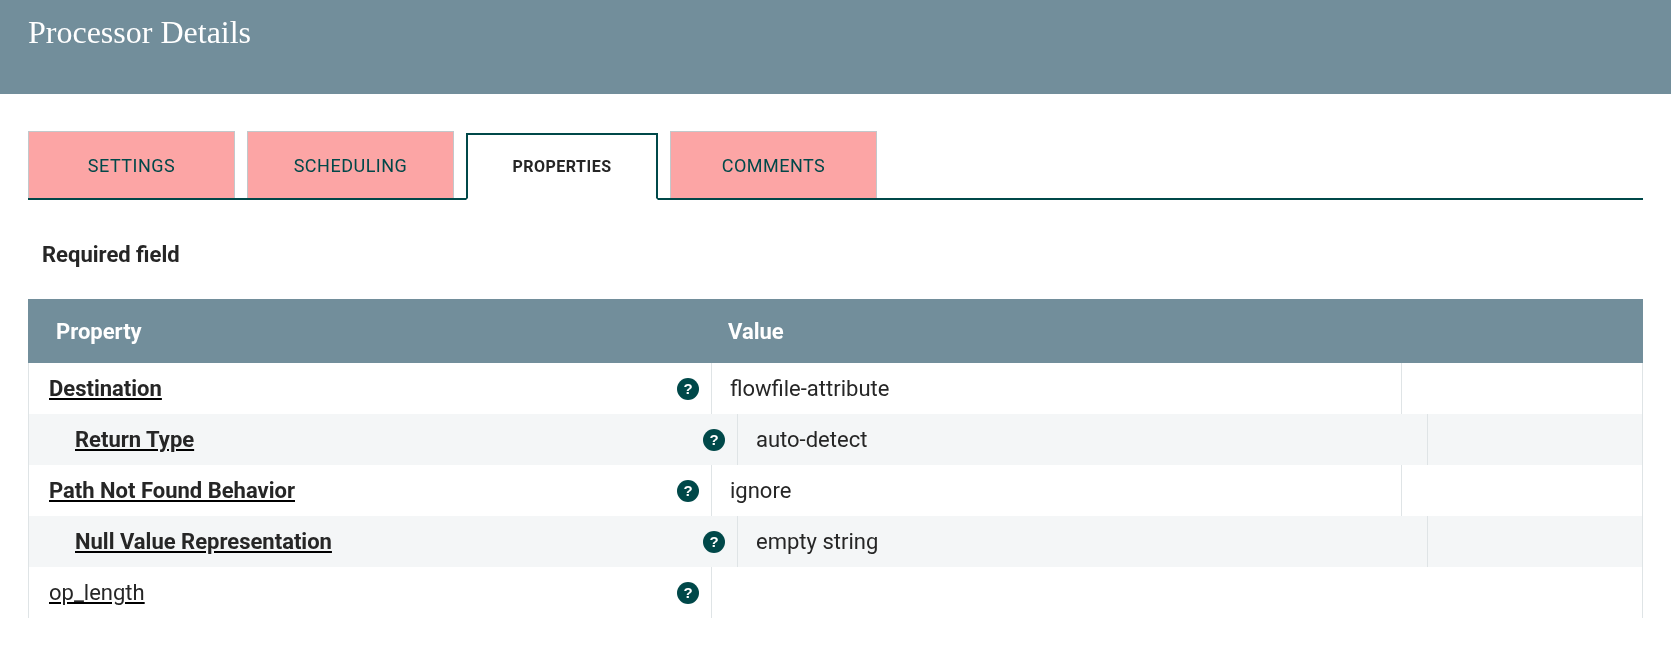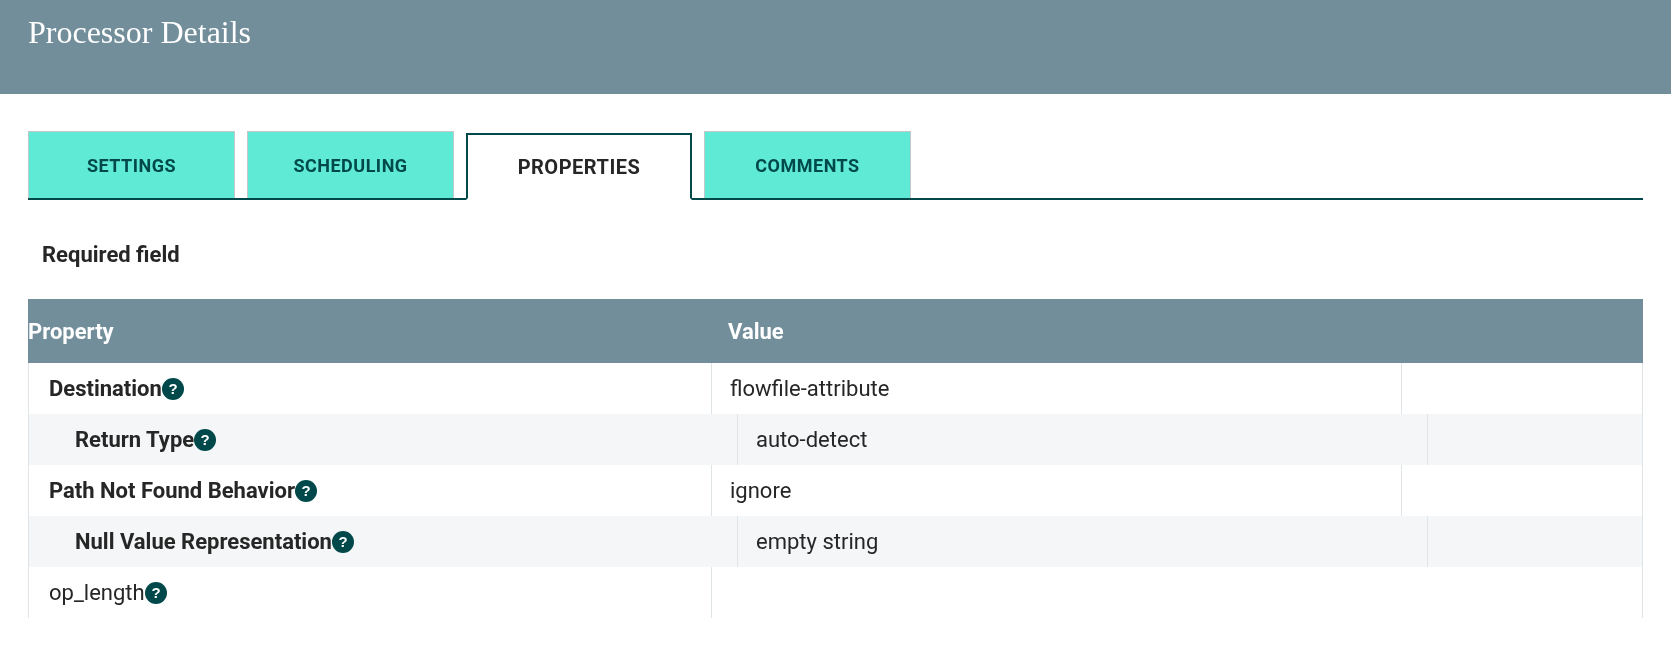--- a/index.html
+++ b/index.html
@@ -25,41 +25,41 @@
   .tabs-row {
     display: flex;
     align-items: flex-end;
     border-bottom: 2px solid #004849;
     height: 68px;
   }
   .tab {
     height: 67px;
     width: 207px;
     margin-right: 12px;
-    background: #5eead4;
+    background: #fca5a5;
     border: 1px solid #c2c8cb;
     border-bottom: none;
     display: flex;
     align-items: center;
     justify-content: center;
     color: #004849;
-    font-weight: 700;
+    font-weight: 400;
     font-size: 18px;
     letter-spacing: 0.5px;
     cursor: pointer;
   }
   .tab:last-of-type { margin-right: 0; }
   .tab.active {
-    width: 226px;
+    width: 192px;
     background: #fff;
     border: 2px solid #004849;
     border-bottom: 2px solid #fff;
     color: #262626;
     font-weight: 700;
-    font-size: 20px;
+    font-size: 16px;
     margin-bottom: -2px;
   }
   .tabs-spacer { flex: 1; }
   .required {
     margin: 42px 0 32px 14px;
     font-size: 22px;
     font-weight: 700;
     color: #262626;
   }
   .prop-table {
@@ -70,43 +70,44 @@
     display: flex;
     background: #728e9b;
     color: #fff;
     font-weight: 700;
     font-size: 22px;
     height: 64px;
     align-items: center;
   }
   .col-prop {
     flex: 0 0 682px;
-    padding-left: 0;
+    padding-left: 28px;
     display: flex;
     align-items: center;
   }
   .col-value {
     flex: 0 0 690px;
     padding-left: 18px;
     display: flex;
     align-items: center;
   }
   .col-pad { flex: 1; }
   .prop-row {
     display: flex;
     height: 51px;
     align-items: stretch;
     border-left: 1px solid #dfe4e6;
   }
   .prop-row .col-prop {
     padding-left: 20px;
     display: flex;
     align-items: center;
-    justify-content: flex-start;
+    justify-content: space-between;
     padding-right: 12px;
+    text-decoration: underline;
   }
   .prop-row .col-value {
     border-left: 1px solid #dfe4e6;
     display: flex;
     align-items: center;
     font-size: 22px;
     color: #262626;
   }
   .prop-row .col-pad {
     border-left: 1px solid #dfe4e6;

